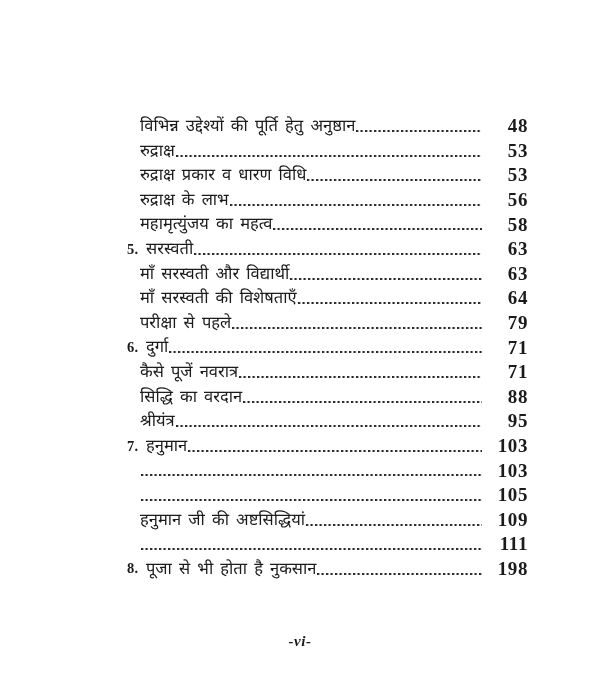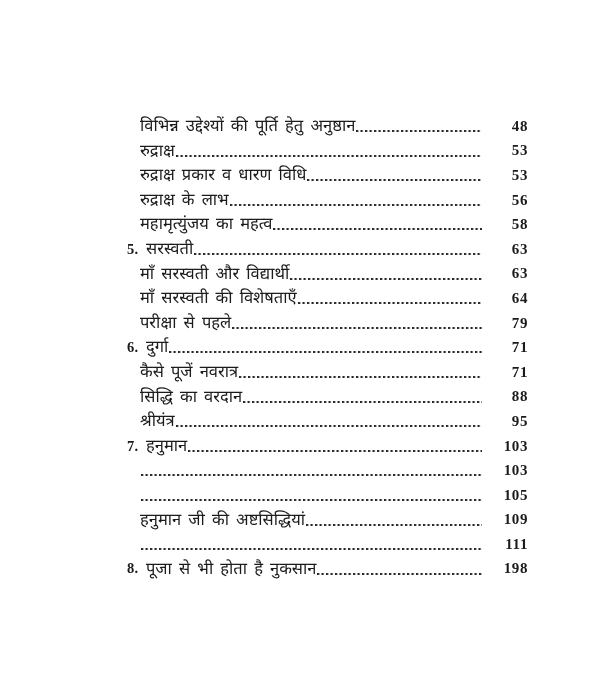--- a/index.html
+++ b/index.html
@@ -53,21 +53,21 @@
     background-image: radial-gradient(circle at 1.1px 2px, #242424 1.05px, rgba(0,0,0,0) 1.45px);
     background-size: 4.5px 4px;
     background-repeat: repeat-x;
     background-position: left bottom;
   }
   .pg {
     flex: 0 0 auto;
     width: 44px;
     text-align: right;
     font-weight: 700;
-    font-size: 15px;
+    font-size: 19px;
     letter-spacing: 0.6px;
     font-family: "Liberation Serif", "DejaVu Serif", serif;
   }
   .footer {
     position: absolute;
     left: 0;
     right: 0;
     top: 633px;
     text-align: center;
     font-style: italic;
@@ -189,14 +189,15 @@
         <span class="pg">111</span>
       </div>
       <div class="row">
         <span class="num">8.</span>
         <span class="title">पूजा से भी होता है नुकसान</span>
         <span class="dots"></span>
         <span class="pg">198</span>
       </div>
     </div>
 
+  <div class="footer">-vi-</div>
 
 </div>
 
 </body></html>

